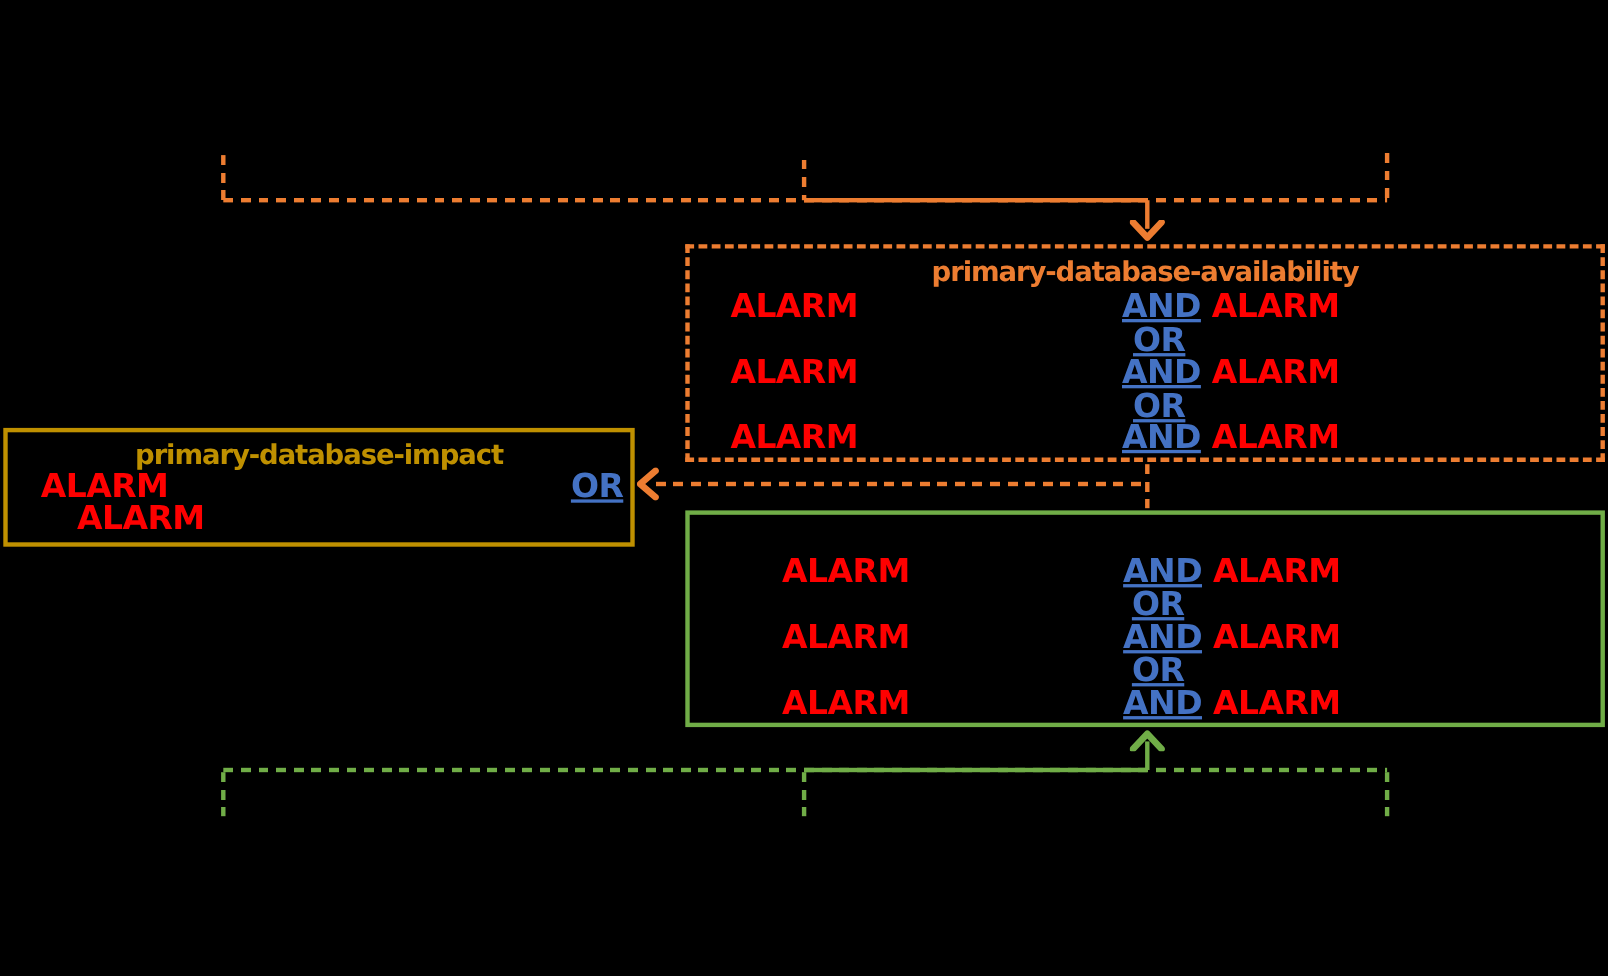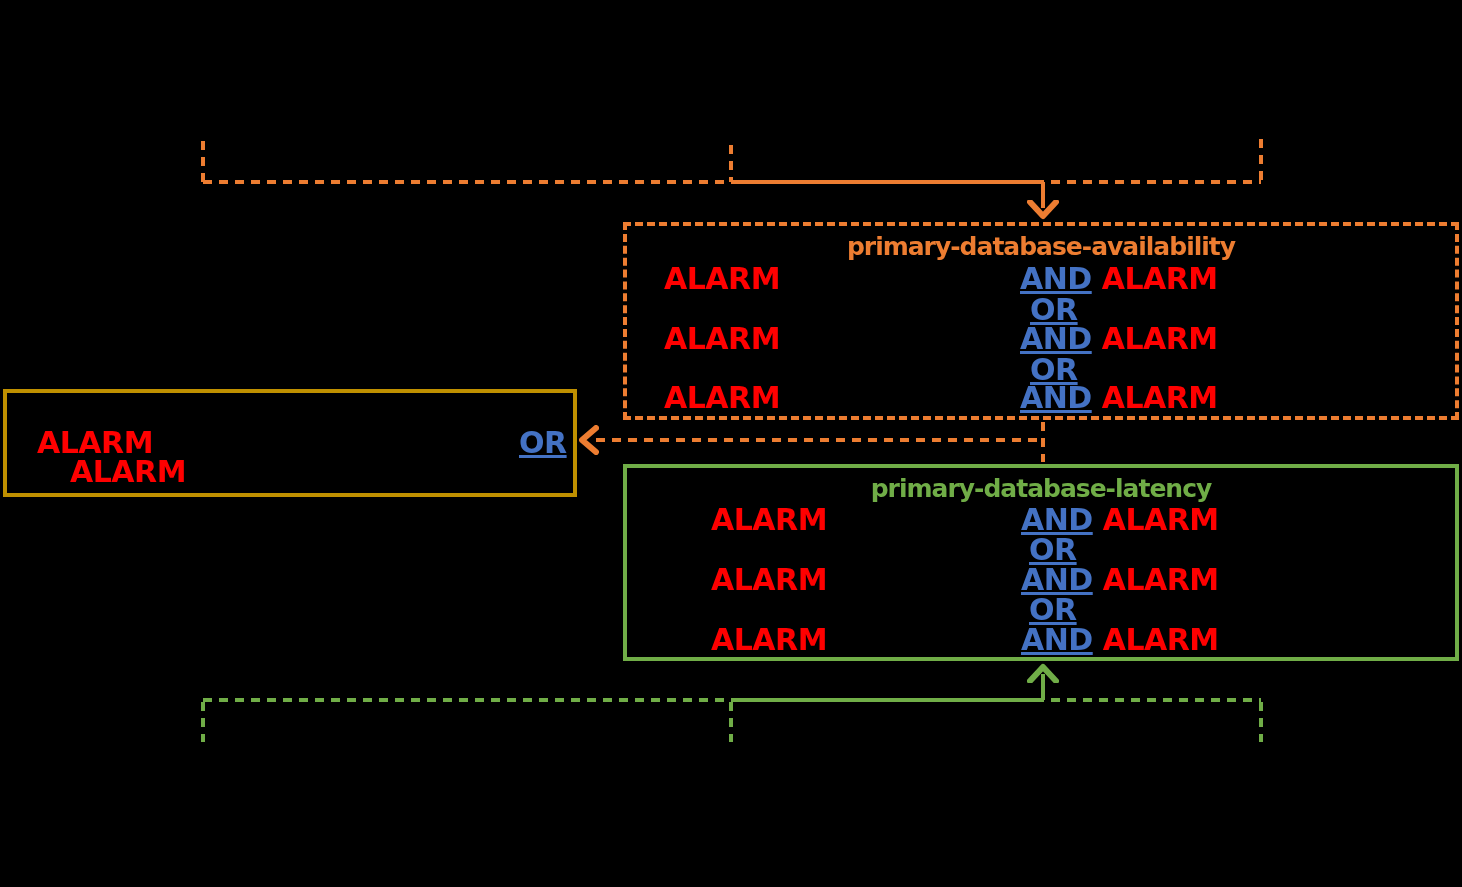--- a/index.html
+++ b/index.html
@@ -65,27 +65,27 @@
     <div class="lbl" style="left:393px; top:159px;"><span class="c-blue">AND</span>&nbsp;<span class="c-red">ALARM</span></div>
   </div>
 
   <div class="vline dash-v-orange" style="left:1041px; top:422px; height:40px;"></div>
   <div class="hline dash-h-orange" style="left:596px; top:438px; width:447px;"></div>
   <svg class="arrow-icon c-orange" style="left:579px; top:425px;" width="20" height="30" viewBox="0 0 20 30">
     <path d="M17 3 L3 15 L17 27" fill="none" stroke="currentColor" stroke-width="6" stroke-linecap="round" stroke-linejoin="round"></path>
   </svg>
 
   <div class="box box-imp" style="left:3px; top:389px; width:574px; height:108px;">
+    <div class="title c-gold">primary-database-impact</div>
     <div class="lbl c-red" style="left:30px; top:37px;">ALARM</div>
     <div class="lbl c-blue" style="left:512px; top:37px;">OR</div>
     <div class="lbl c-red" style="left:63px; top:66px;">ALARM</div>
   </div>
 
   <div class="box box-lat" style="left:623px; top:464px; width:836px; height:197px;">
-    <div class="title c-green">primary-database-latency</div>
 
     <div class="lbl c-red" style="left:84px; top:39px;">ALARM</div>
     <div class="lbl" style="left:394px; top:39px;"><span class="c-blue">AND</span>&nbsp;<span class="c-red">ALARM</span></div>
 
     <div class="lbl c-blue" style="left:402px; top:69px;">OR</div>
 
     <div class="lbl c-red" style="left:84px; top:99px;">ALARM</div>
     <div class="lbl" style="left:394px; top:99px;"><span class="c-blue">AND</span>&nbsp;<span class="c-red">ALARM</span></div>
 
     <div class="lbl c-blue" style="left:402px; top:129px;">OR</div>

